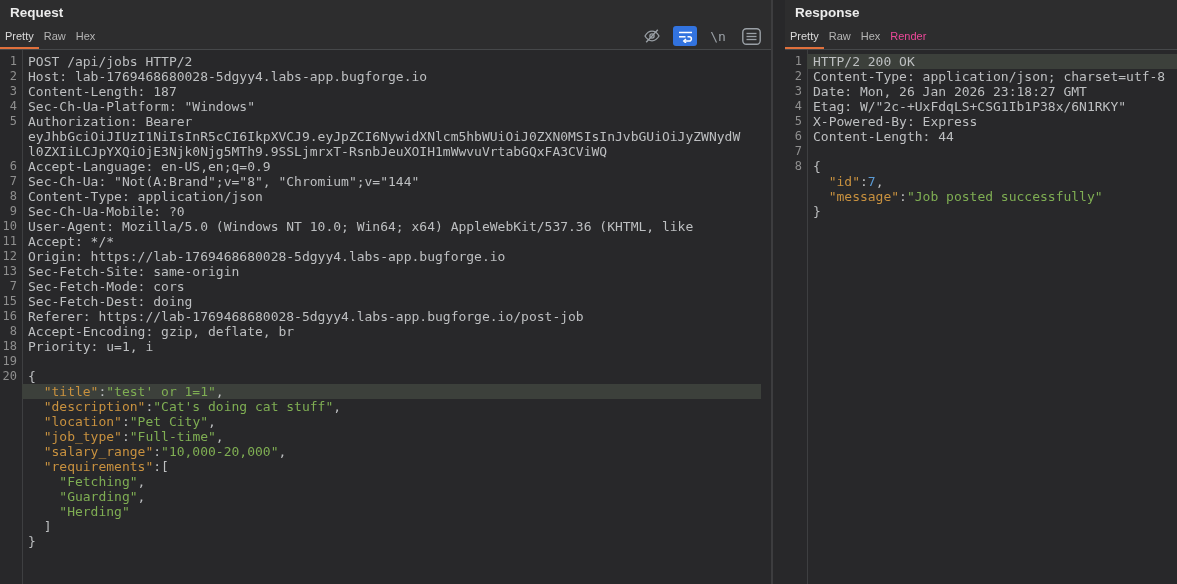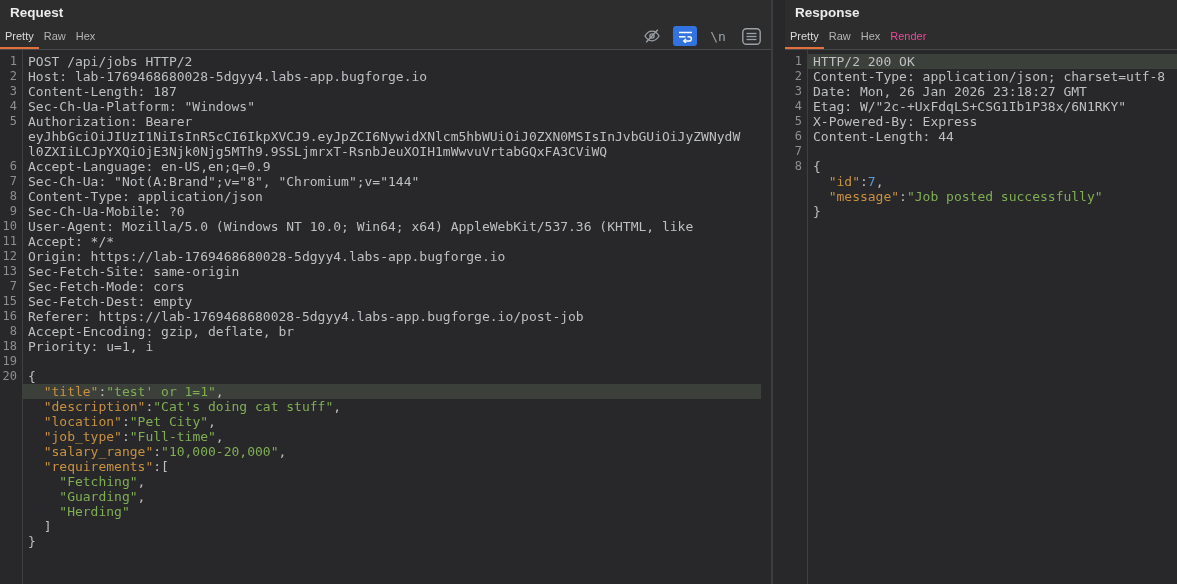--- a/index.html
+++ b/index.html
@@ -91,21 +91,21 @@
         <div class="code-line"><span class="gutter"></span><span class="ltext"><span class="c-p">l0ZXIiLCJpYXQiOjE3Njk0Njg5MTh9.9SSLjmrxT-RsnbJeuXOIH1mWwvuVrtabGQxFA3CViWQ</span></span></div>
         <div class="code-line"><span class="gutter">6</span><span class="ltext"><span class="c-p">Accept-Language: en-US,en;q=0.9</span></span></div>
         <div class="code-line"><span class="gutter">7</span><span class="ltext"><span class="c-p">Sec-Ch-Ua: "Not(A:Brand";v="8", "Chromium";v="144"</span></span></div>
         <div class="code-line"><span class="gutter">8</span><span class="ltext"><span class="c-p">Content-Type: application/json</span></span></div>
         <div class="code-line"><span class="gutter">9</span><span class="ltext"><span class="c-p">Sec-Ch-Ua-Mobile: ?0</span></span></div>
         <div class="code-line"><span class="gutter">10</span><span class="ltext"><span class="c-p">User-Agent: Mozilla/5.0 (Windows NT 10.0; Win64; x64) AppleWebKit/537.36 (KHTML, like</span></span></div>
         <div class="code-line"><span class="gutter">11</span><span class="ltext"><span class="c-p">Accept: */*</span></span></div>
         <div class="code-line"><span class="gutter">12</span><span class="ltext"><span class="c-p">Origin: https://lab-1769468680028-5dgyy4.labs-app.bugforge.io</span></span></div>
         <div class="code-line"><span class="gutter">13</span><span class="ltext"><span class="c-p">Sec-Fetch-Site: same-origin</span></span></div>
         <div class="code-line"><span class="gutter">7</span><span class="ltext"><span class="c-p">Sec-Fetch-Mode: cors</span></span></div>
-        <div class="code-line"><span class="gutter">15</span><span class="ltext"><span class="c-p">Sec-Fetch-Dest: empty</span></span></div>
+        <div class="code-line"><span class="gutter">15</span><span class="ltext"><span class="c-p">Sec-Fetch-Dest: doing</span></span></div>
         <div class="code-line"><span class="gutter">16</span><span class="ltext"><span class="c-p">Referer: https://lab-1769468680028-5dgyy4.labs-app.bugforge.io/post-job</span></span></div>
         <div class="code-line"><span class="gutter">8</span><span class="ltext"><span class="c-p">Accept-Encoding: gzip, deflate, br</span></span></div>
         <div class="code-line"><span class="gutter">18</span><span class="ltext"><span class="c-p">Priority: u=1, i</span></span></div>
         <div class="code-line"><span class="gutter">19</span><span class="ltext"></span></div>
         <div class="code-line"><span class="gutter">20</span><span class="ltext"><span class="c-p">{</span></span></div>
         <div class="code-line hl"><span class="gutter"></span><span class="ltext"><span class="c-p">  </span><span class="c-k">"title"</span><span class="c-p">:</span><span class="c-s">"test' or 1=1"</span><span class="c-p">,</span></span></div>
         <div class="code-line"><span class="gutter"></span><span class="ltext"><span class="c-p">  </span><span class="c-k">"description"</span><span class="c-p">:</span><span class="c-s">"Cat's doing cat stuff"</span><span class="c-p">,</span></span></div>
         <div class="code-line"><span class="gutter"></span><span class="ltext"><span class="c-p">  </span><span class="c-k">"location"</span><span class="c-p">:</span><span class="c-s">"Pet City"</span><span class="c-p">,</span></span></div>
         <div class="code-line"><span class="gutter"></span><span class="ltext"><span class="c-p">  </span><span class="c-k">"job_type"</span><span class="c-p">:</span><span class="c-s">"Full-time"</span><span class="c-p">,</span></span></div>
         <div class="code-line"><span class="gutter"></span><span class="ltext"><span class="c-p">  </span><span class="c-k">"salary_range"</span><span class="c-p">:</span><span class="c-s">"10,000-20,000"</span><span class="c-p">,</span></span></div>

